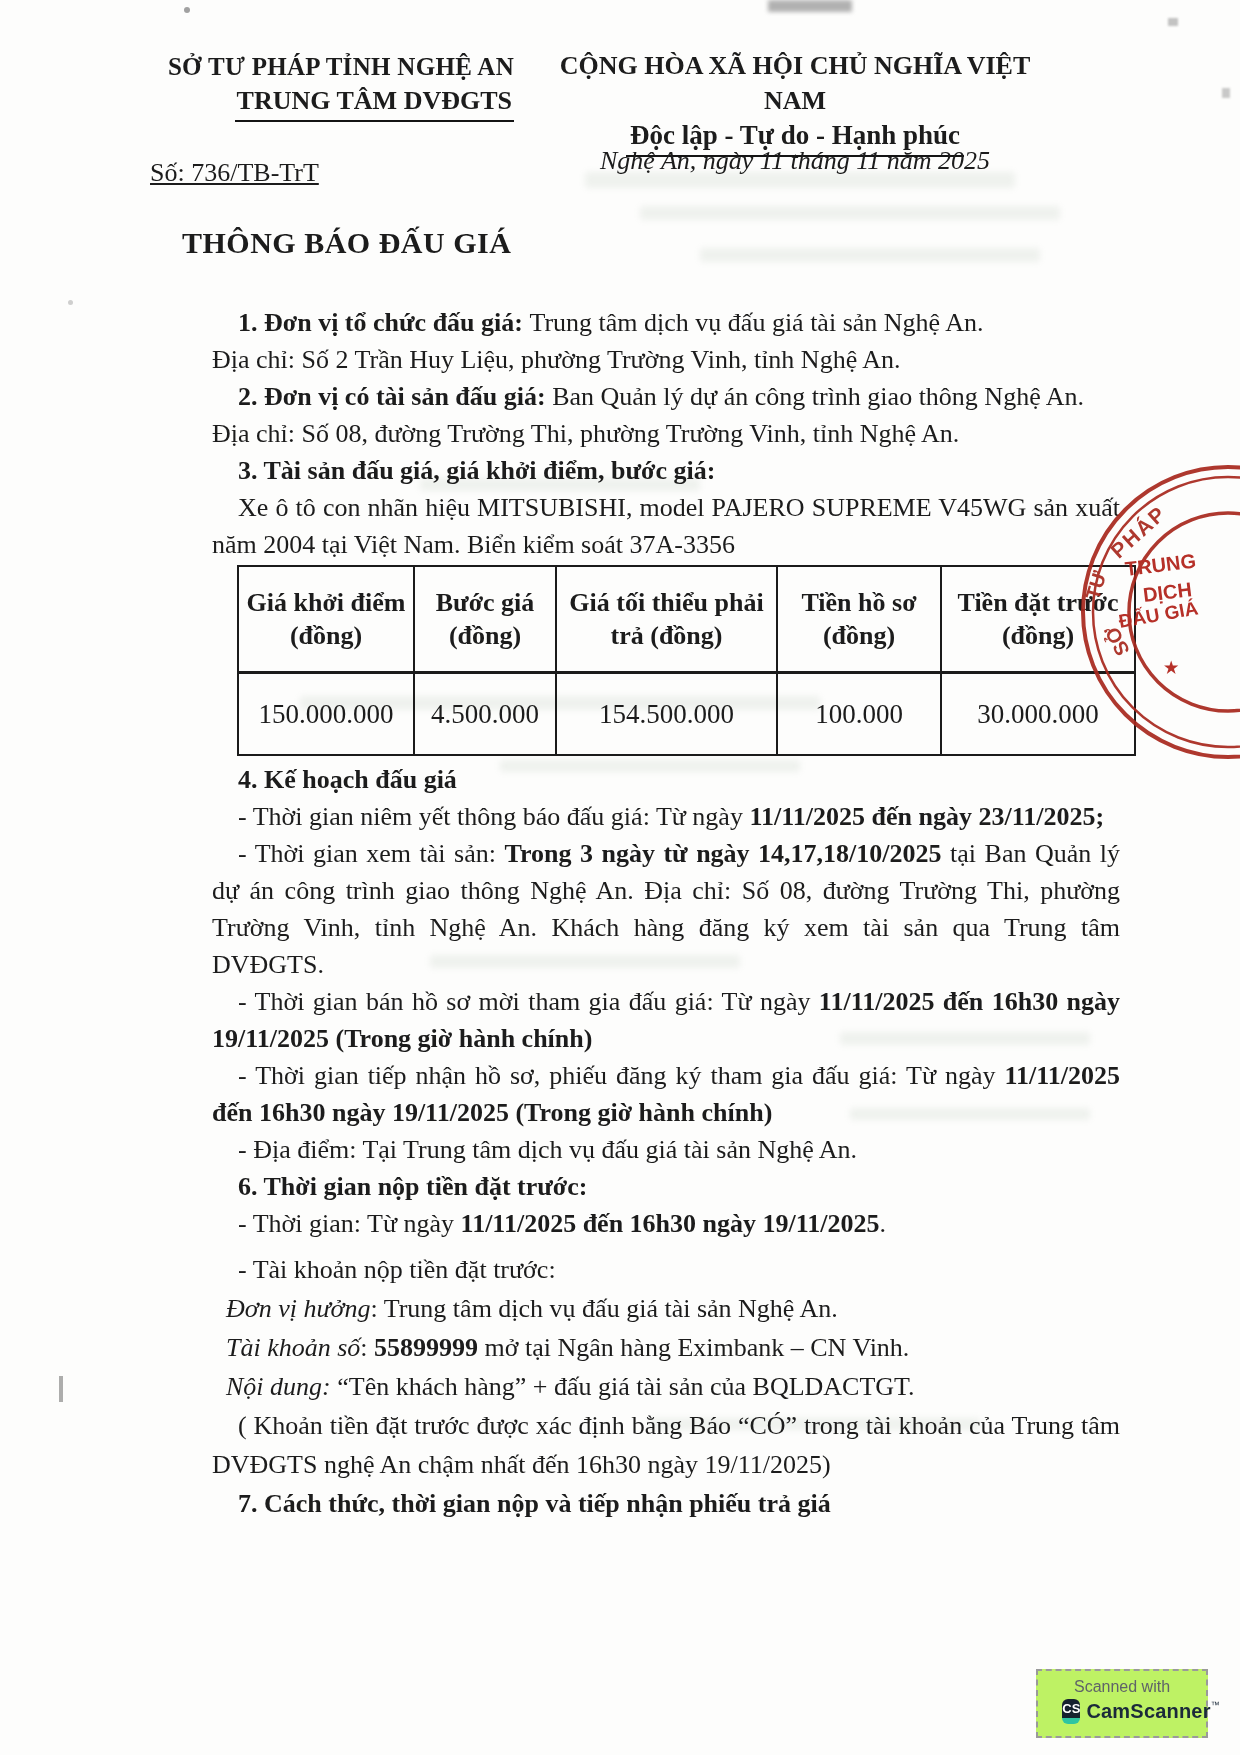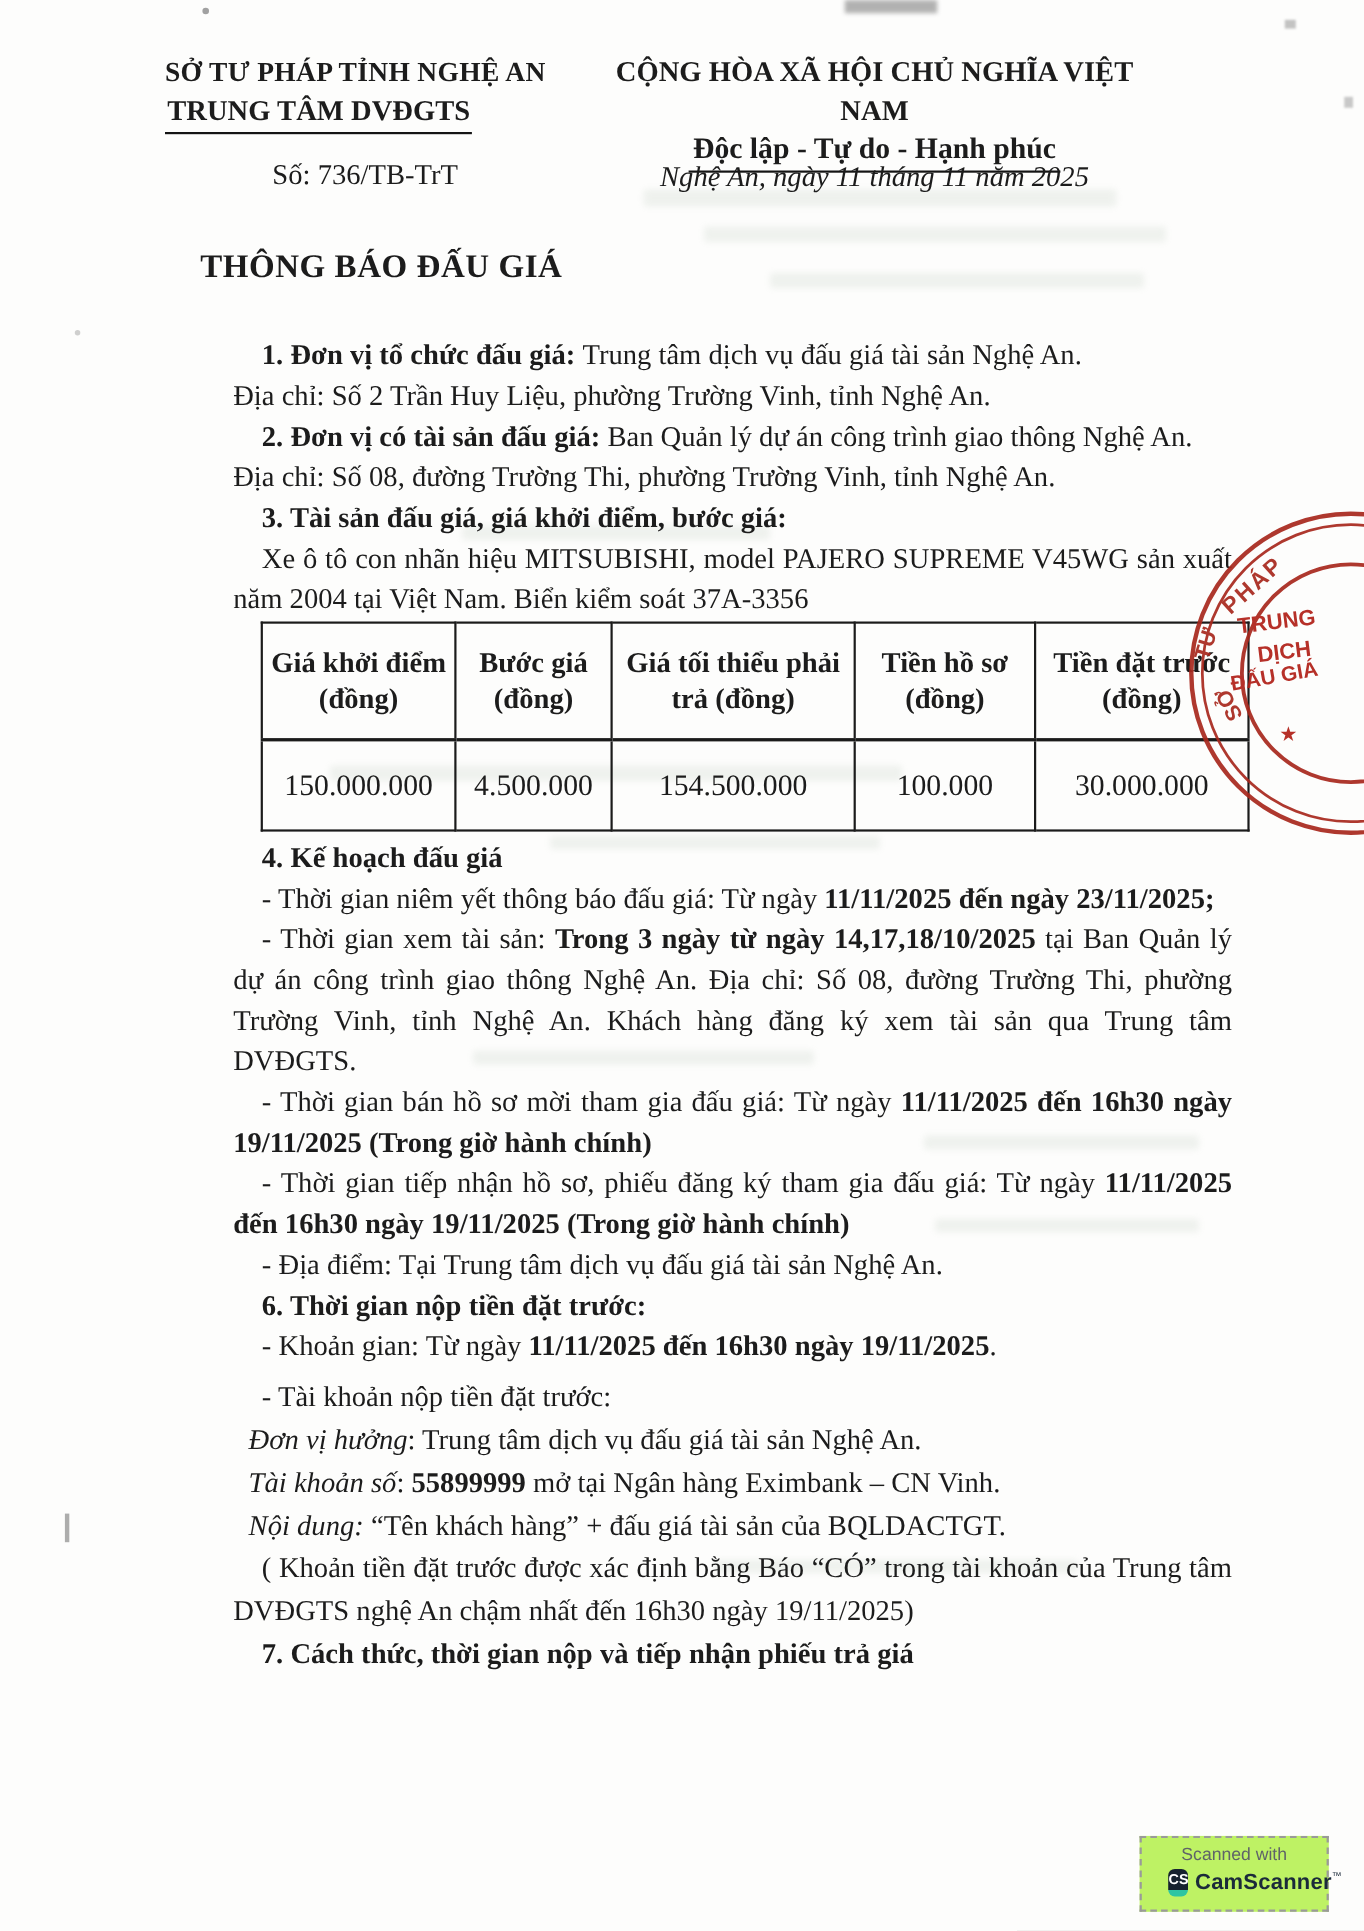--- a/index.html
+++ b/index.html
@@ -3,24 +3,24 @@
 <meta charset="utf-8">
 <style>
   html,body{margin:0;padding:0;background:#e8e8e8;}
   #page{position:relative;width:1240px;height:1755px;background:#fdfdfc;overflow:hidden;
         font-family:"Liberation Serif",serif;color:#1c1c1c;}
   .abs{position:absolute;}
   .b{font-weight:bold;}
   .i{font-style:italic;}
 
   
-  #org-block{left:150px;top:50px;width:364px;text-align:left;line-height:34px;}
+  #org-block{left:150px;top:50px;width:364px;text-align:right;line-height:34px;}
   #org-line1{font-size:25px;font-weight:bold;letter-spacing:.3px;}
   #org-line2{font-size:26px;font-weight:bold;display:inline-block;border-bottom:2px solid #141414;padding:0 2px 2px;}
-  #doc-number{left:150px;top:144px;width:364px;text-align:center;font-size:26px;}
+  #doc-number{left:150px;top:158px;width:364px;text-align:left;font-size:26px;text-decoration:underline;}
   #national-block{left:535px;top:48px;width:520px;text-align:center;line-height:35px;}
   #national-line1{font-size:26px;font-weight:bold;}
   #national-line2{font-size:27px;font-weight:bold;display:inline-block;border-bottom:2px solid #141414;padding:0 4px 2px;}
   #date-line{left:535px;top:146px;width:520px;text-align:center;font-size:26px;font-style:italic;}
 
   #doc-title{left:182px;top:226px;width:908px;font-size:30px;font-weight:bold;letter-spacing:.5px;}
 
   
   #body-flow{left:212px;top:304px;width:908px;font-size:26px;line-height:37px;text-align:justify;}
   #body-flow p{margin:0;}
@@ -129,21 +129,21 @@
     </tbody>
       </table>
 
     <p class="ind" id="sec4-heading"><span class="b">4. Kế hoạch đấu giá</span></p>
     <p class="ind"><span>- Thời gian niêm yết thông báo đấu giá: Từ ngày </span><span class="b">11/11/2025 đến ngày 23/11/2025;</span></p>
     <p class="ind"><span>- Thời gian xem tài sản: </span><span class="b">Trong 3 ngày từ ngày 14,17,18/10/2025</span><span> tại Ban Quản lý dự án công trình giao thông Nghệ An. Địa chỉ: Số 08, đường Trường Thi, phường Trường Vinh, tỉnh Nghệ An. Khách hàng đăng ký xem tài sản qua Trung tâm DVĐGTS.</span></p>
     <p class="ind"><span>- Thời gian bán hồ sơ mời tham gia đấu giá: Từ ngày </span><span class="b">11/11/2025 đến 16h30 ngày 19/11/2025 (Trong giờ hành chính)</span></p>
     <p class="ind"><span>- Thời gian tiếp nhận hồ sơ, phiếu đăng ký tham gia đấu giá: Từ ngày </span><span class="b">11/11/2025 đến 16h30 ngày 19/11/2025 (Trong giờ hành chính)</span></p>
     <p class="ind"><span>- Địa điểm: Tại Trung tâm dịch vụ đấu giá tài sản Nghệ An.</span></p>
     <p class="ind"><span class="b">6. Thời gian nộp tiền đặt trước:</span></p>
-    <p class="ind"><span>- Khoản gian: Từ ngày </span><span class="b">11/11/2025 đến 16h30 ngày 19/11/2025</span><span>.</span></p>
+    <p class="ind"><span>- Thời gian: Từ ngày </span><span class="b">11/11/2025 đến 16h30 ngày 19/11/2025</span><span>.</span></p>
 
     <div id="lower-block">
       <p class="ind"><span>- Tài khoản nộp tiền đặt trước:</span></p>
       <p class="ind-sm"><span class="i">Đơn vị hưởng</span><span>: Trung tâm dịch vụ đấu giá tài sản Nghệ An.</span></p>
       <p class="ind-sm"><span class="i">Tài khoản số</span><span>: </span><span class="b">55899999</span><span> mở tại Ngân hàng Eximbank – CN Vinh.</span></p>
       <p class="ind-sm"><span class="i">Nội dung:</span><span> “Tên khách hàng” + đấu giá tài sản của BQLDACTGT.</span></p>
       <p class="ind"><span>( Khoản tiền đặt trước được xác định bằng Báo “CÓ” trong tài khoản của Trung tâm DVĐGTS nghệ An chậm nhất đến 16h30 ngày 19/11/2025)</span></p>
       <p class="ind"><span class="b">7. Cách thức, thời gian nộp và tiếp nhận phiếu trả giá</span></p>
     </div>
   </div>

